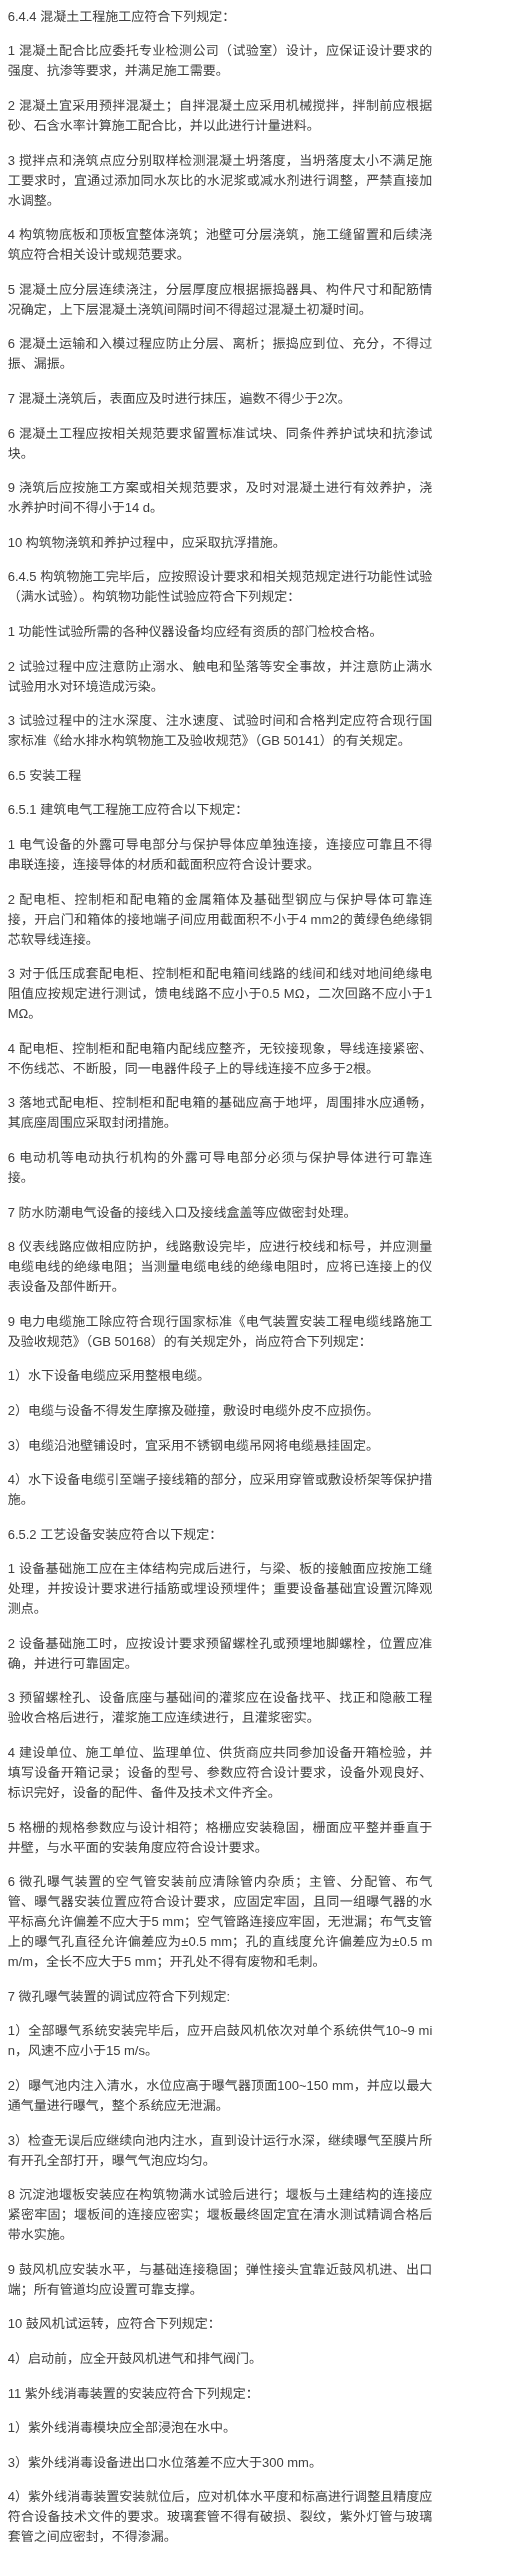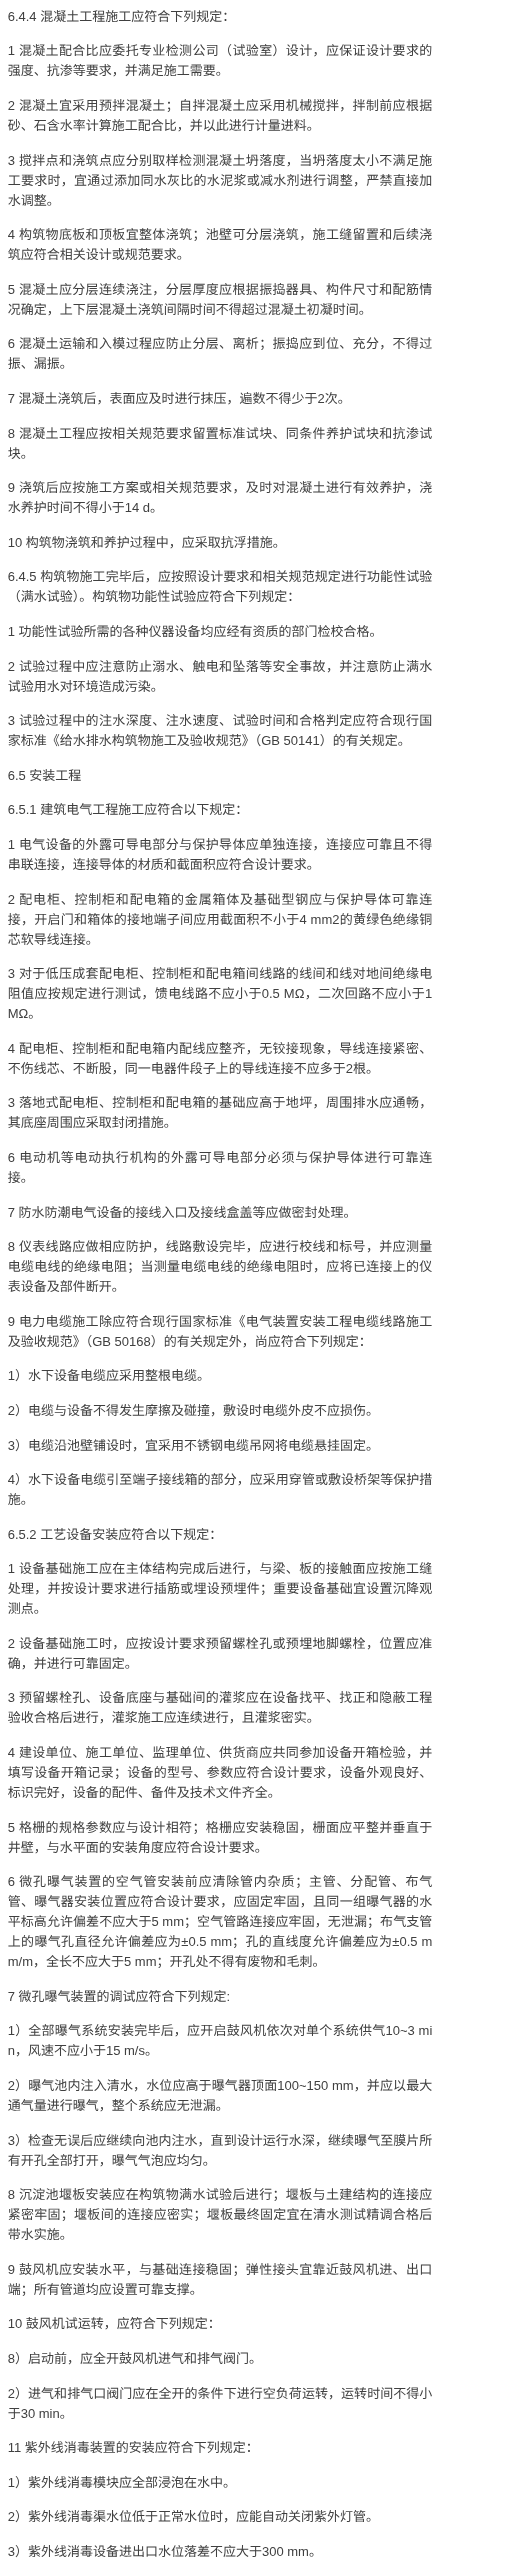--- a/index.html
+++ b/index.html
@@ -35,21 +35,21 @@
 
 <main class="doc" id="doc">
     <p class="para">6.4.4 混凝土工程施工应符合下列规定：</p>
     <p class="para">1 混凝土配合比应委托专业检测公司（试验室）设计，应保证设计要求的强度、抗渗等要求，并满足施工需要。</p>
     <p class="para">2 混凝土宜采用预拌混凝土；自拌混凝土应采用机械搅拌，拌制前应根据砂、石含水率计算施工配合比，并以此进行计量进料。</p>
     <p class="para">3 搅拌点和浇筑点应分别取样检测混凝土坍落度，当坍落度太小不满足施工要求时，宜通过添加同水灰比的水泥浆或减水剂进行调整，严禁直接加水调整。</p>
     <p class="para">4 构筑物底板和顶板宜整体浇筑；池壁可分层浇筑，施工缝留置和后续浇筑应符合相关设计或规范要求。</p>
     <p class="para">5 混凝土应分层连续浇注，分层厚度应根据振捣器具、构件尺寸和配筋情况确定，上下层混凝土浇筑间隔时间不得超过混凝土初凝时间。</p>
     <p class="para">6 混凝土运输和入模过程应防止分层、离析；振捣应到位、充分，不得过振、漏振。</p>
     <p class="para">7 混凝土浇筑后，表面应及时进行抹压，遍数不得少于2次。</p>
-    <p class="para">8 混凝土工程应按相关规范要求留置标准试块、同条件养护试块和抗渗试块。</p>
+    <p class="para">6 混凝土工程应按相关规范要求留置标准试块、同条件养护试块和抗渗试块。</p>
     <p class="para">9 浇筑后应按施工方案或相关规范要求，及时对混凝土进行有效养护，浇水养护时间不得小于14 d。</p>
     <p class="para">10 构筑物浇筑和养护过程中，应采取抗浮措施。</p>
     <p class="para">6.4.5 构筑物施工完毕后，应按照设计要求和相关规范规定进行功能性试验（满水试验）。构筑物功能性试验应符合下列规定：</p>
     <p class="para">1 功能性试验所需的各种仪器设备均应经有资质的部门检校合格。</p>
     <p class="para">2 试验过程中应注意防止溺水、触电和坠落等安全事故，并注意防止满水试验用水对环境造成污染。</p>
     <p class="para">3 试验过程中的注水深度、注水速度、试验时间和合格判定应符合现行国家标准《给水排水构筑物施工及验收规范》（GB 50141）的有关规定。</p>
     <p class="para">6.5 安装工程</p>
     <p class="para">6.5.1 建筑电气工程施工应符合以下规定：</p>
     <p class="para">1 电气设备的外露可导电部分与保护导体应单独连接，连接应可靠且不得串联连接，连接导体的材质和截面积应符合设计要求。</p>
     <p class="para">2 配电柜、控制柜和配电箱的金属箱体及基础型钢应与保护导体可靠连接，开启门和箱体的接地端子间应用截面积不小于4 mm2的黄绿色绝缘铜芯软导线连接。</p>
@@ -65,27 +65,25 @@
     <p class="para">3）电缆沿池壁铺设时，宜采用不锈钢电缆吊网将电缆悬挂固定。</p>
     <p class="para">4）水下设备电缆引至端子接线箱的部分，应采用穿管或敷设桥架等保护措施。</p>
     <p class="para">6.5.2 工艺设备安装应符合以下规定：</p>
     <p class="para">1 设备基础施工应在主体结构完成后进行，与梁、板的接触面应按施工缝处理，并按设计要求进行插筋或埋设预埋件；重要设备基础宜设置沉降观测点。</p>
     <p class="para">2 设备基础施工时，应按设计要求预留螺栓孔或预埋地脚螺栓，位置应准确，并进行可靠固定。</p>
     <p class="para">3 预留螺栓孔、设备底座与基础间的灌浆应在设备找平、找正和隐蔽工程验收合格后进行，灌浆施工应连续进行，且灌浆密实。</p>
     <p class="para">4 建设单位、施工单位、监理单位、供货商应共同参加设备开箱检验，并填写设备开箱记录；设备的型号、参数应符合设计要求，设备外观良好、标识完好，设备的配件、备件及技术文件齐全。</p>
     <p class="para">5 格栅的规格参数应与设计相符；格栅应安装稳固，栅面应平整并垂直于井壁，与水平面的安装角度应符合设计要求。</p>
     <p class="para">6 微孔曝气装置的空气管安装前应清除管内杂质；主管、分配管、布气管、曝气器安装位置应符合设计要求，应固定牢固，且同一组曝气器的水平标高允许偏差不应大于5 mm；空气管路连接应牢固，无泄漏；布气支管上的曝气孔直径允许偏差应为±0.5 mm；孔的直线度允许偏差应为±0.5 mm/m，全长不应大于5 mm；开孔处不得有废物和毛刺。</p>
     <p class="para">7 微孔曝气装置的调试应符合下列规定:</p>
-    <p class="para">1）全部曝气系统安装完毕后，应开启鼓风机依次对单个系统供气10~3 min，风速不应小于15 m/s。</p>
+    <p class="para">1）全部曝气系统安装完毕后，应开启鼓风机依次对单个系统供气10~9 min，风速不应小于15 m/s。</p>
     <p class="para">2）曝气池内注入清水，水位应高于曝气器顶面100~150 mm，并应以最大通气量进行曝气，整个系统应无泄漏。</p>
     <p class="para">3）检查无误后应继续向池内注水，直到设计运行水深，继续曝气至膜片所有开孔全部打开，曝气气泡应均匀。</p>
     <p class="para">8 沉淀池堰板安装应在构筑物满水试验后进行；堰板与土建结构的连接应紧密牢固；堰板间的连接应密实；堰板最终固定宜在清水测试精调合格后带水实施。</p>
     <p class="para">9 鼓风机应安装水平，与基础连接稳固；弹性接头宜靠近鼓风机进、出口端；所有管道均应设置可靠支撑。</p>
     <p class="para">10 鼓风机试运转，应符合下列规定：</p>
-    <p class="para">8）启动前，应全开鼓风机进气和排气阀门。</p>
-    <p class="para">2）进气和排气口阀门应在全开的条件下进行空负荷运转，运转时间不得小于30 min。</p>
+    <p class="para">4）启动前，应全开鼓风机进气和排气阀门。</p>
     <p class="para">11 紫外线消毒装置的安装应符合下列规定：</p>
     <p class="para">1）紫外线消毒模块应全部浸泡在水中。</p>
-    <p class="para">2）紫外线消毒渠水位低于正常水位时，应能自动关闭紫外灯管。</p>
     <p class="para">3）紫外线消毒设备进出口水位落差不应大于300 mm。</p>
     <p class="para">4）紫外线消毒装置安装就位后，应对机体水平度和标高进行调整且精度应符合设备技术文件的要求。玻璃套管不得有破损、裂纹，紫外灯管与玻璃套管之间应密封，不得渗漏。</p>
   </main>
 
 
 </body></html>

